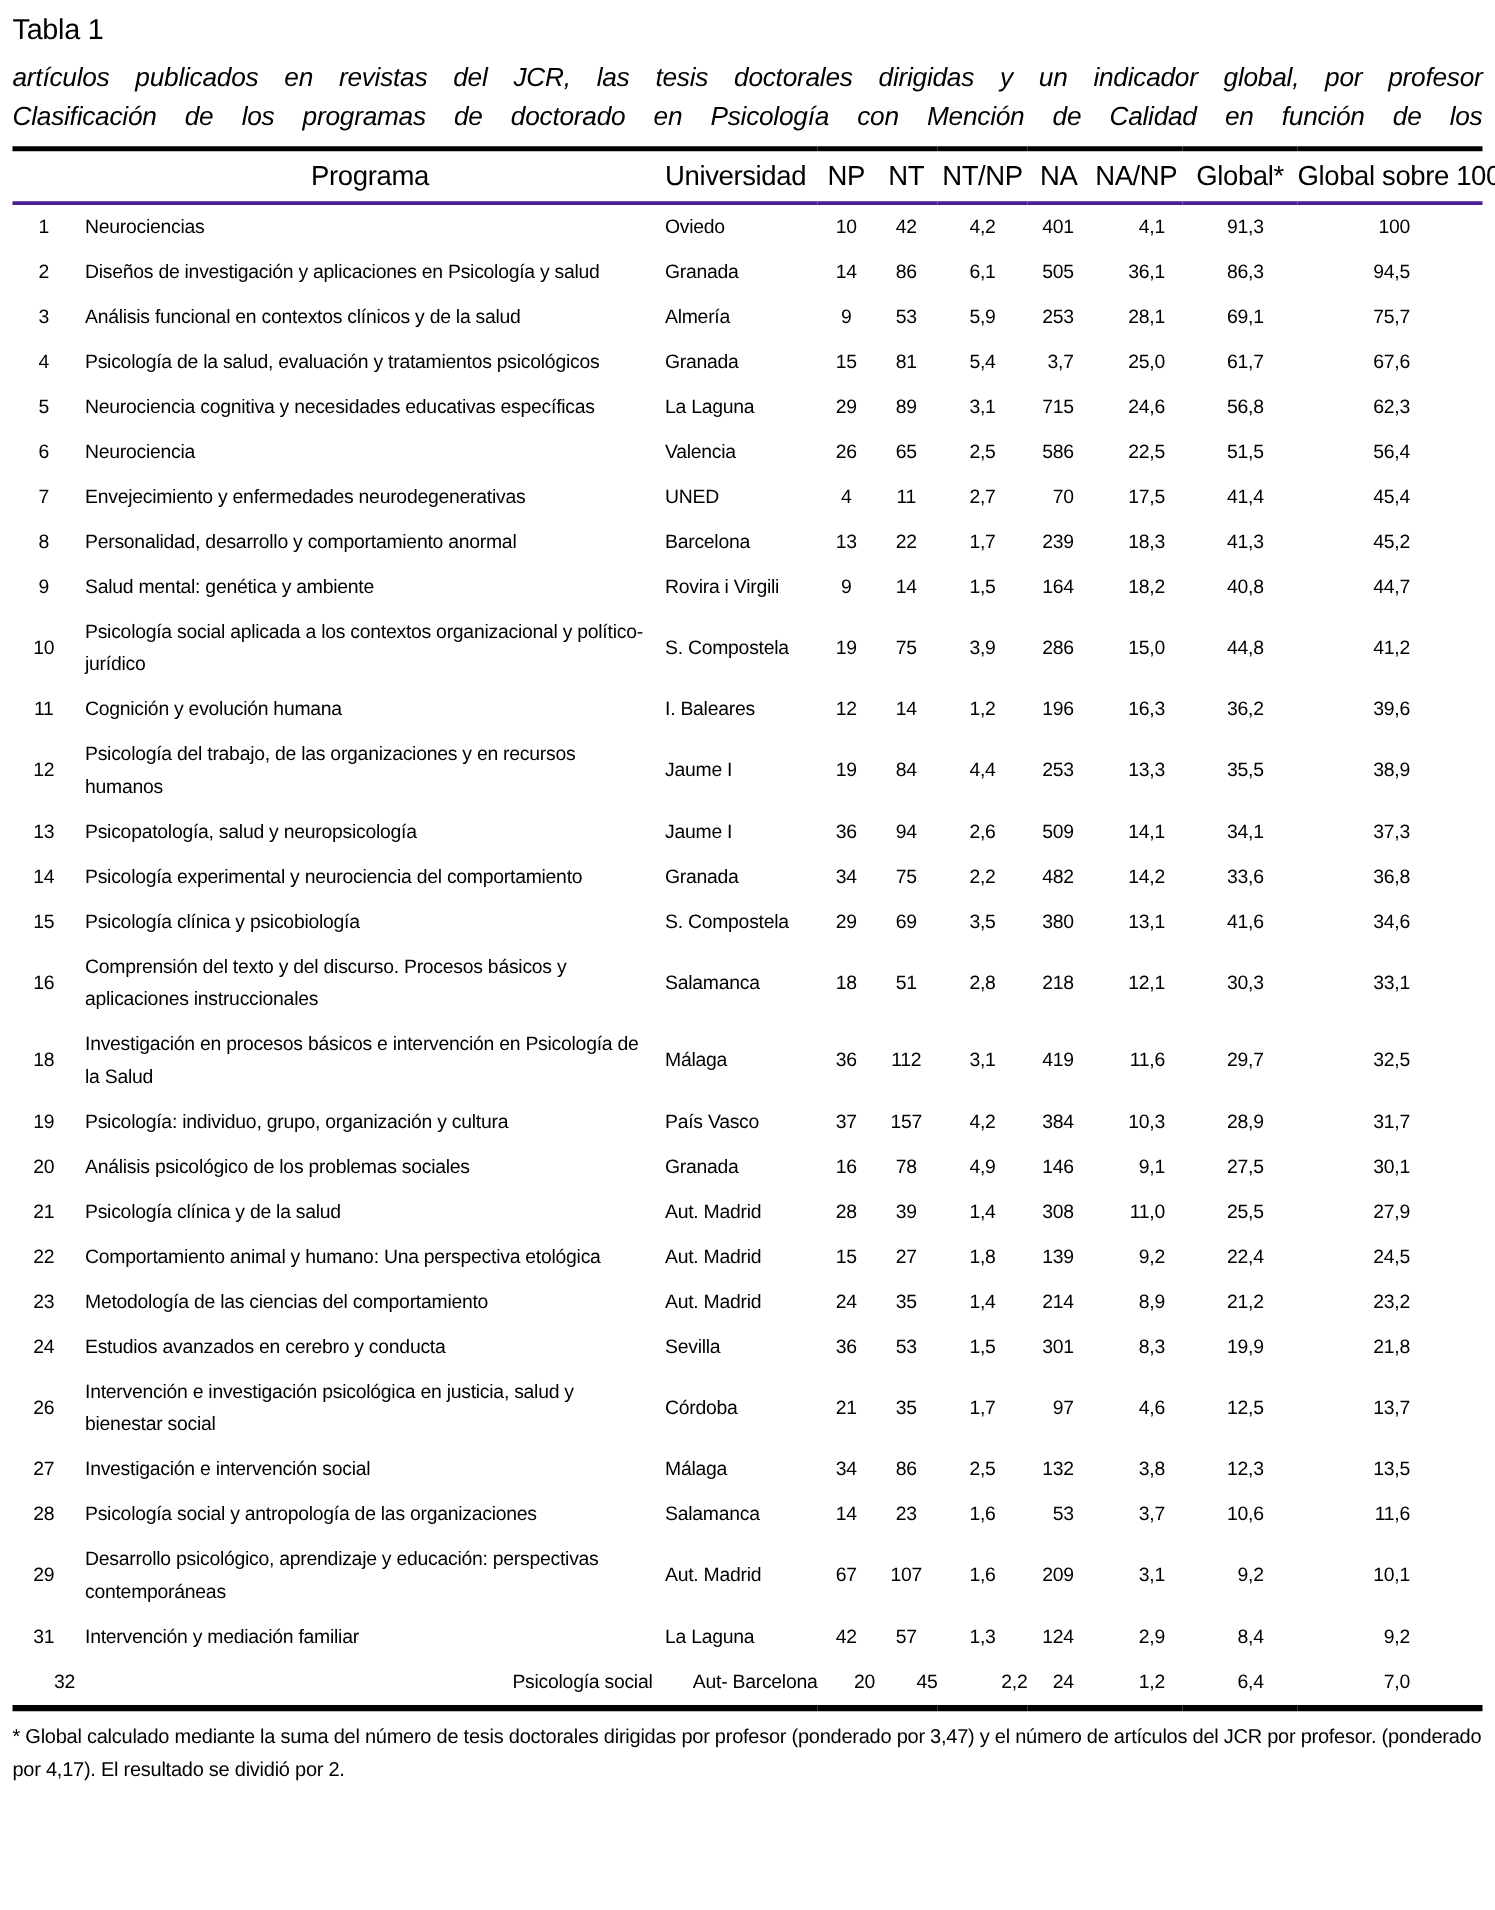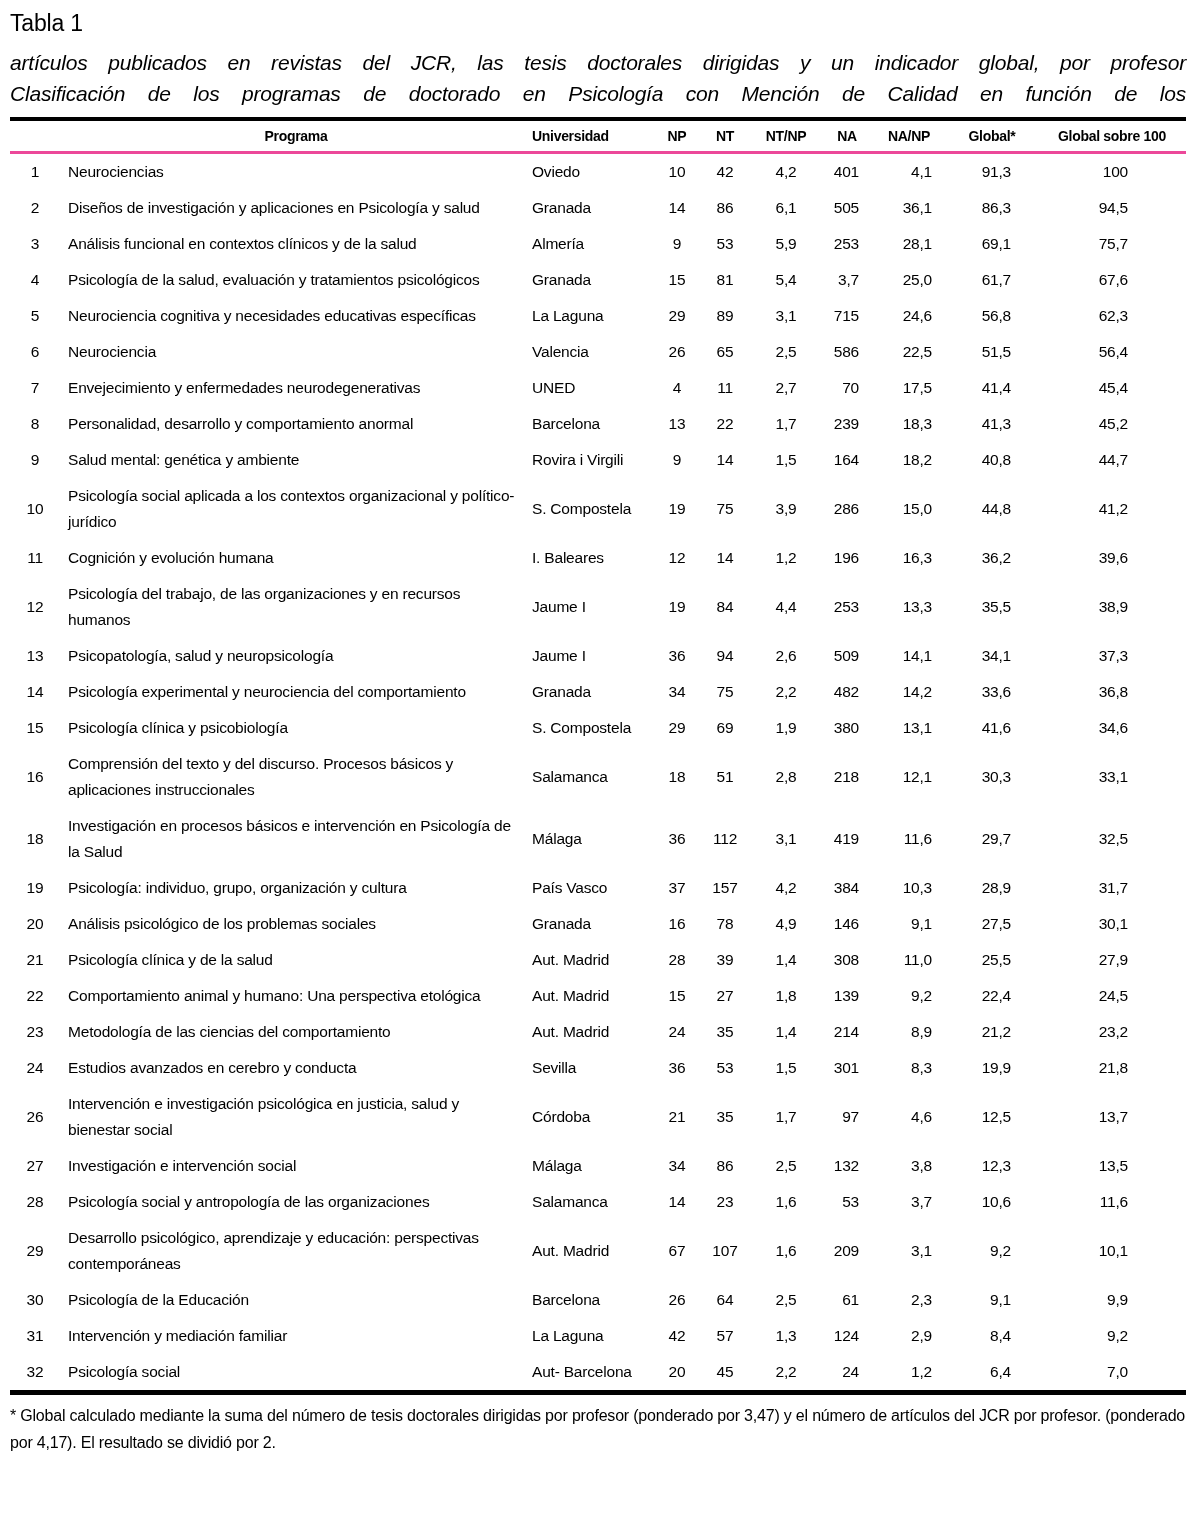--- a/index.html
+++ b/index.html
@@ -33,36 +33,36 @@
     -moz-text-align-last: justify;
   }
   table.main {
     width: 100%;
     border-collapse: collapse;
     table-layout: fixed;
     border-top: 4px solid #000;
     margin-top: 2px;
   }
   thead th {
-    border-bottom: 3px solid #ec4899;
-    font-size: 14px;
-    font-weight: bold;
+    border-bottom: 3px solid #4c1d95;
+    font-size: 22px;
+    font-weight: normal;
     letter-spacing: -0.3px;
     padding: 7px 0;
     white-space: nowrap;
     overflow: visible;
   }
   tbody td {
     font-size: 15.5px;
     letter-spacing: -0.2px;
     line-height: 26px;
     padding: 5px 0;
     vertical-align: middle;
   }
-  tbody tr:last-child td { border-bottom: 5px solid #000; }
+  tbody tr:last-child td { border-bottom: 5px solid #000; text-align: right; }
 
   
   col.c-rank      { width: 50px;  }
   col.c-programa  { width: 472px; }
   col.c-uni       { width: 122px; }
   col.c-np        { width: 46px;  }
   col.c-nt        { width: 50px;  }
   col.c-ntnp      { width: 72px;  }
   col.c-na        { width: 50px;  }
   col.c-nanp      { width: 74px;  }
@@ -297,21 +297,21 @@
       <td class="nanp">14,2</td>
       <td class="global">33,6</td>
       <td class="global100">36,8</td>
     </tr>
         <tr>
       <td class="rank">15</td>
       <td class="programa">Psicología clínica y psicobiología</td>
       <td class="uni">S. Compostela</td>
       <td class="np">29</td>
       <td class="nt">69</td>
-      <td class="ntnp">1,9</td>
+      <td class="ntnp">3,5</td>
       <td class="na">380</td>
       <td class="nanp">13,1</td>
       <td class="global">41,6</td>
       <td class="global100">34,6</td>
     </tr>
         <tr>
       <td class="rank">16</td>
       <td class="programa">Comprensión del texto y del discurso. Procesos básicos y aplicaciones instruccionales</td>
       <td class="uni">Salamanca</td>
       <td class="np">18</td>
@@ -448,32 +448,20 @@
       <td class="uni">Aut. Madrid</td>
       <td class="np">67</td>
       <td class="nt">107</td>
       <td class="ntnp">1,6</td>
       <td class="na">209</td>
       <td class="nanp">3,1</td>
       <td class="global">9,2</td>
       <td class="global100">10,1</td>
     </tr>
         <tr>
-      <td class="rank">30</td>
-      <td class="programa">Psicología de la Educación</td>
-      <td class="uni">Barcelona</td>
-      <td class="np">26</td>
-      <td class="nt">64</td>
-      <td class="ntnp">2,5</td>
-      <td class="na">61</td>
-      <td class="nanp">2,3</td>
-      <td class="global">9,1</td>
-      <td class="global100">9,9</td>
-    </tr>
-        <tr>
       <td class="rank">31</td>
       <td class="programa">Intervención y mediación familiar</td>
       <td class="uni">La Laguna</td>
       <td class="np">42</td>
       <td class="nt">57</td>
       <td class="ntnp">1,3</td>
       <td class="na">124</td>
       <td class="nanp">2,9</td>
       <td class="global">8,4</td>
       <td class="global100">9,2</td>

